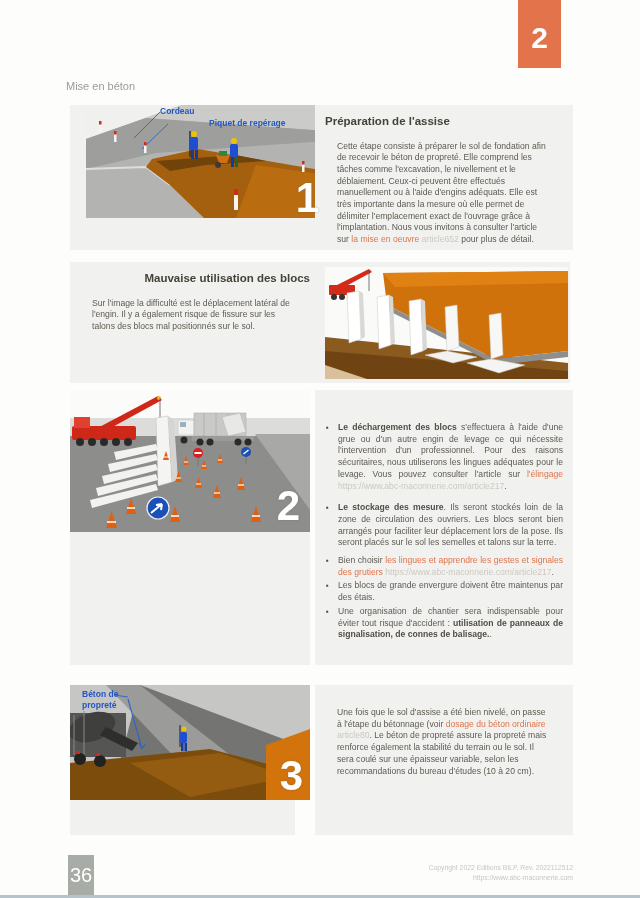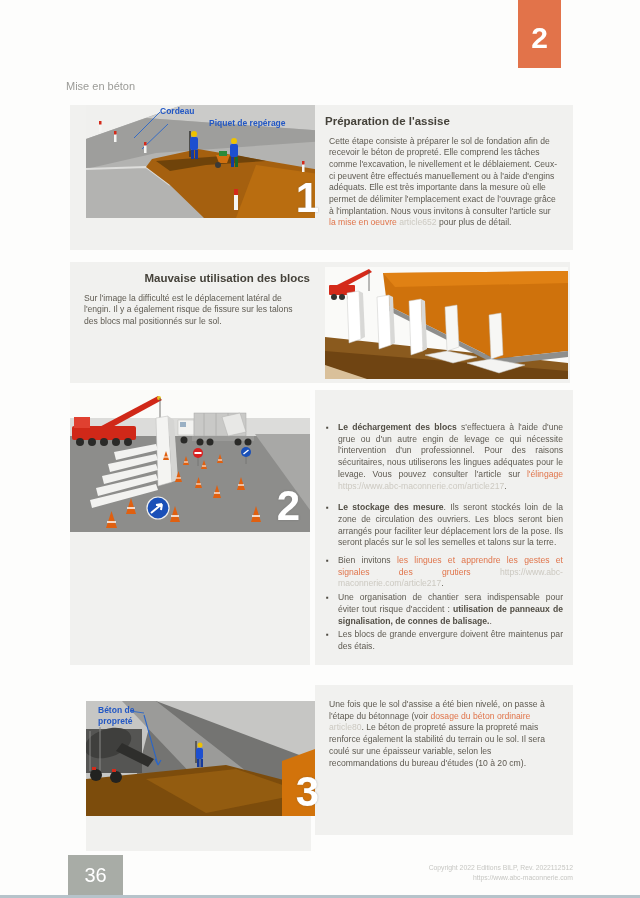--- a/index.html
+++ b/index.html
@@ -11,21 +11,21 @@
   .band h1{margin:0;padding:36px 0 0 66px;font-size:14px;font-weight:bold;color:#f4f2ec;letter-spacing:.2px;}
   .chapter-badge{position:absolute;left:518px;top:0;width:43px;height:68px;background:#e2734a;
                  color:#ffffff;font-size:30px;font-weight:bold;text-align:center;line-height:76px;}
   .kicker{position:absolute;left:66px;top:80px;font-size:11px;color:#9b9b97;}
 
   
   .panel{position:absolute;background:#f1f1ef;}
   .txt{padding:10px 10px;box-sizing:border-box;}
   .txt > *{position:relative;z-index:12;}
   .txt h2{margin:0 0 7px 0;font-size:11.5px;font-weight:bold;color:#45423a;line-height:13.5px;}
-  .txt p{margin:4px;font-size:8.6px;line-height:11.7px;color:#5e5a51;}
+  .txt p{margin:12px;font-size:8.6px;line-height:11.7px;color:#5e5a51;}
   .r-title{text-align:right;}
   .seg-b{font-weight:bold;color:#524e45;}
   .seg-o{color:#e0744a;}
   .seg-g{color:#ccc9c1;}
   ul.bullets{margin:22px 0 0 0;padding:0;list-style:none;font-size:8.6px;line-height:11.7px;color:#5e5a51;}
   ul.bullets li{position:relative;padding-left:13px;margin:0 0 2px 0;text-align:justify;}
   ul.bullets li::before{content:"▪";position:absolute;left:1px;top:0;color:#4e4a42;font-size:8px;}
   li.gap-lg{margin-bottom:10px !important;}
   li.gap-md{margin-bottom:6px !important;}
 
@@ -35,21 +35,21 @@
   .fig-label{position:absolute;color:#2257c4;font-weight:bold;font-size:8.5px;line-height:10.5px;white-space:pre-line;z-index:2;}
   .fig-num{position:absolute;right:7px;bottom:-4px;color:#ffffff;font-size:42px;font-weight:bold;z-index:2;
            text-shadow:0 0 2px rgba(90,90,90,.45);}
 
   
   .watermark{position:absolute;left:64px;top:352px;z-index:6;pointer-events:none;
              font-size:80px;font-weight:bold;line-height:82px;letter-spacing:1px;
              color:rgba(150,150,148,0.55);white-space:pre-line;}
 
   
-  .pagenum{position:absolute;left:68px;top:855px;width:55px;height:40px;background:#a8aca6;
+  .pagenum{position:absolute;left:68px;top:855px;width:26px;height:40px;background:#a8aca6;
            color:#ffffff;font-size:20px;text-align:center;line-height:40px;}
   .copyright{position:absolute;right:67px;top:863px;text-align:right;font-size:6.8px;line-height:9.5px;color:#c7c7c3;}
   .bottom-line{position:absolute;left:0;top:895px;width:640px;height:3px;background:#b6c3ca;}
 </style>
 </head>
 <body>
 
 <div class="page">
 
   <div class="chapter-badge">2</div>
@@ -231,27 +231,27 @@
           <path d="M81,123 L92,114 M92,114 L86,115 M92,114 L91,120" stroke="#ffffff" stroke-width="2" fill="none"></path>
         </g>
       </svg>
       <span class="fig-num" style="bottom:2px;right:10px;">2</span>
     </div>
   </figure>
   <div class="panel txt" style="left:315px;top:390px;width:258px;height:275px;">
     <ul class="bullets">
       <li class="gap-lg"><span class="seg-b">Le déchargement des blocs</span><span class="seg-n"> s'effectuera à l'aide d'une grue ou d'un autre engin de levage ce qui nécessite l'intervention d'un professionnel. Pour des raisons sécuritaires, nous utiliserons les lingues adéquates pour le levage. Vous pouvez consulter l'article sur </span><span class="seg-o">l'élingage</span><span class="seg-g"> https://www.abc-maconnerie.com/article217</span><span class="seg-n">.</span></li>
       <li class="gap-md"><span class="seg-b">Le stockage des mesure</span><span class="seg-n">. Ils seront stockés loin de la zone de circulation des ouvriers. Les blocs seront bien arrangés pour faciliter leur déplacement lors de la pose. Ils seront placés sur le sol les semelles et talons sur la terre.</span></li>
-      <li><span class="seg-n">Bien invitons </span><span class="seg-o">les lingues et apprendre les gestes et signales des grutiers</span><span class="seg-g"> https://www.abc-maconnerie.com/article217</span><span class="seg-n">.</span></li>
+      <li><span class="seg-n">Bien choisir </span><span class="seg-o">les lingues et apprendre les gestes et signales des grutiers</span><span class="seg-g"> https://www.abc-maconnerie.com/article217</span><span class="seg-n">.</span></li>
+      <li><span class="seg-n">Les blocs de grande envergure doivent être maintenus par des étais.</span></li>
       <li><span class="seg-n">Une organisation de chantier sera indispensable pour éviter tout risque d'accident : </span><span class="seg-b">utilisation de panneaux de signalisation, de connes de balisage.</span><span class="seg-n">.</span></li>
-      <li><span class="seg-n">Les blocs de grande envergure doivent être maintenus par des étais.</span></li>
     </ul>
   </div>
 
-  <figure class="panel" style="left:70px;top:685px;width:225px;height:150px;margin:16px;">
+  <figure class="panel" style="left:70px;top:685px;width:225px;height:150px;margin:0;">
     <div class="photo" style="height:115px;">
       <svg width="240" height="115" viewBox="0 0 240 115">
         <rect width="240" height="115" fill="#c6c6c4"></rect>
         <polygon points="70,0 240,64 240,115 40,115" fill="#747472"></polygon>
         <polygon points="36,0 70,0 160,70 110,78" fill="#9b9b99"></polygon>
         <polygon points="0,78 140,64 240,90 240,115 0,115" fill="#7c4c0c"></polygon>
         <polygon points="60,78 150,68 220,92 120,112" fill="#935c10"></polygon>
         <polygon points="196,60 240,44 240,115 196,115" fill="#d2730b"></polygon>
         <g>
           <rect x="0" y="28" width="56" height="44" fill="#555553"></rect>

